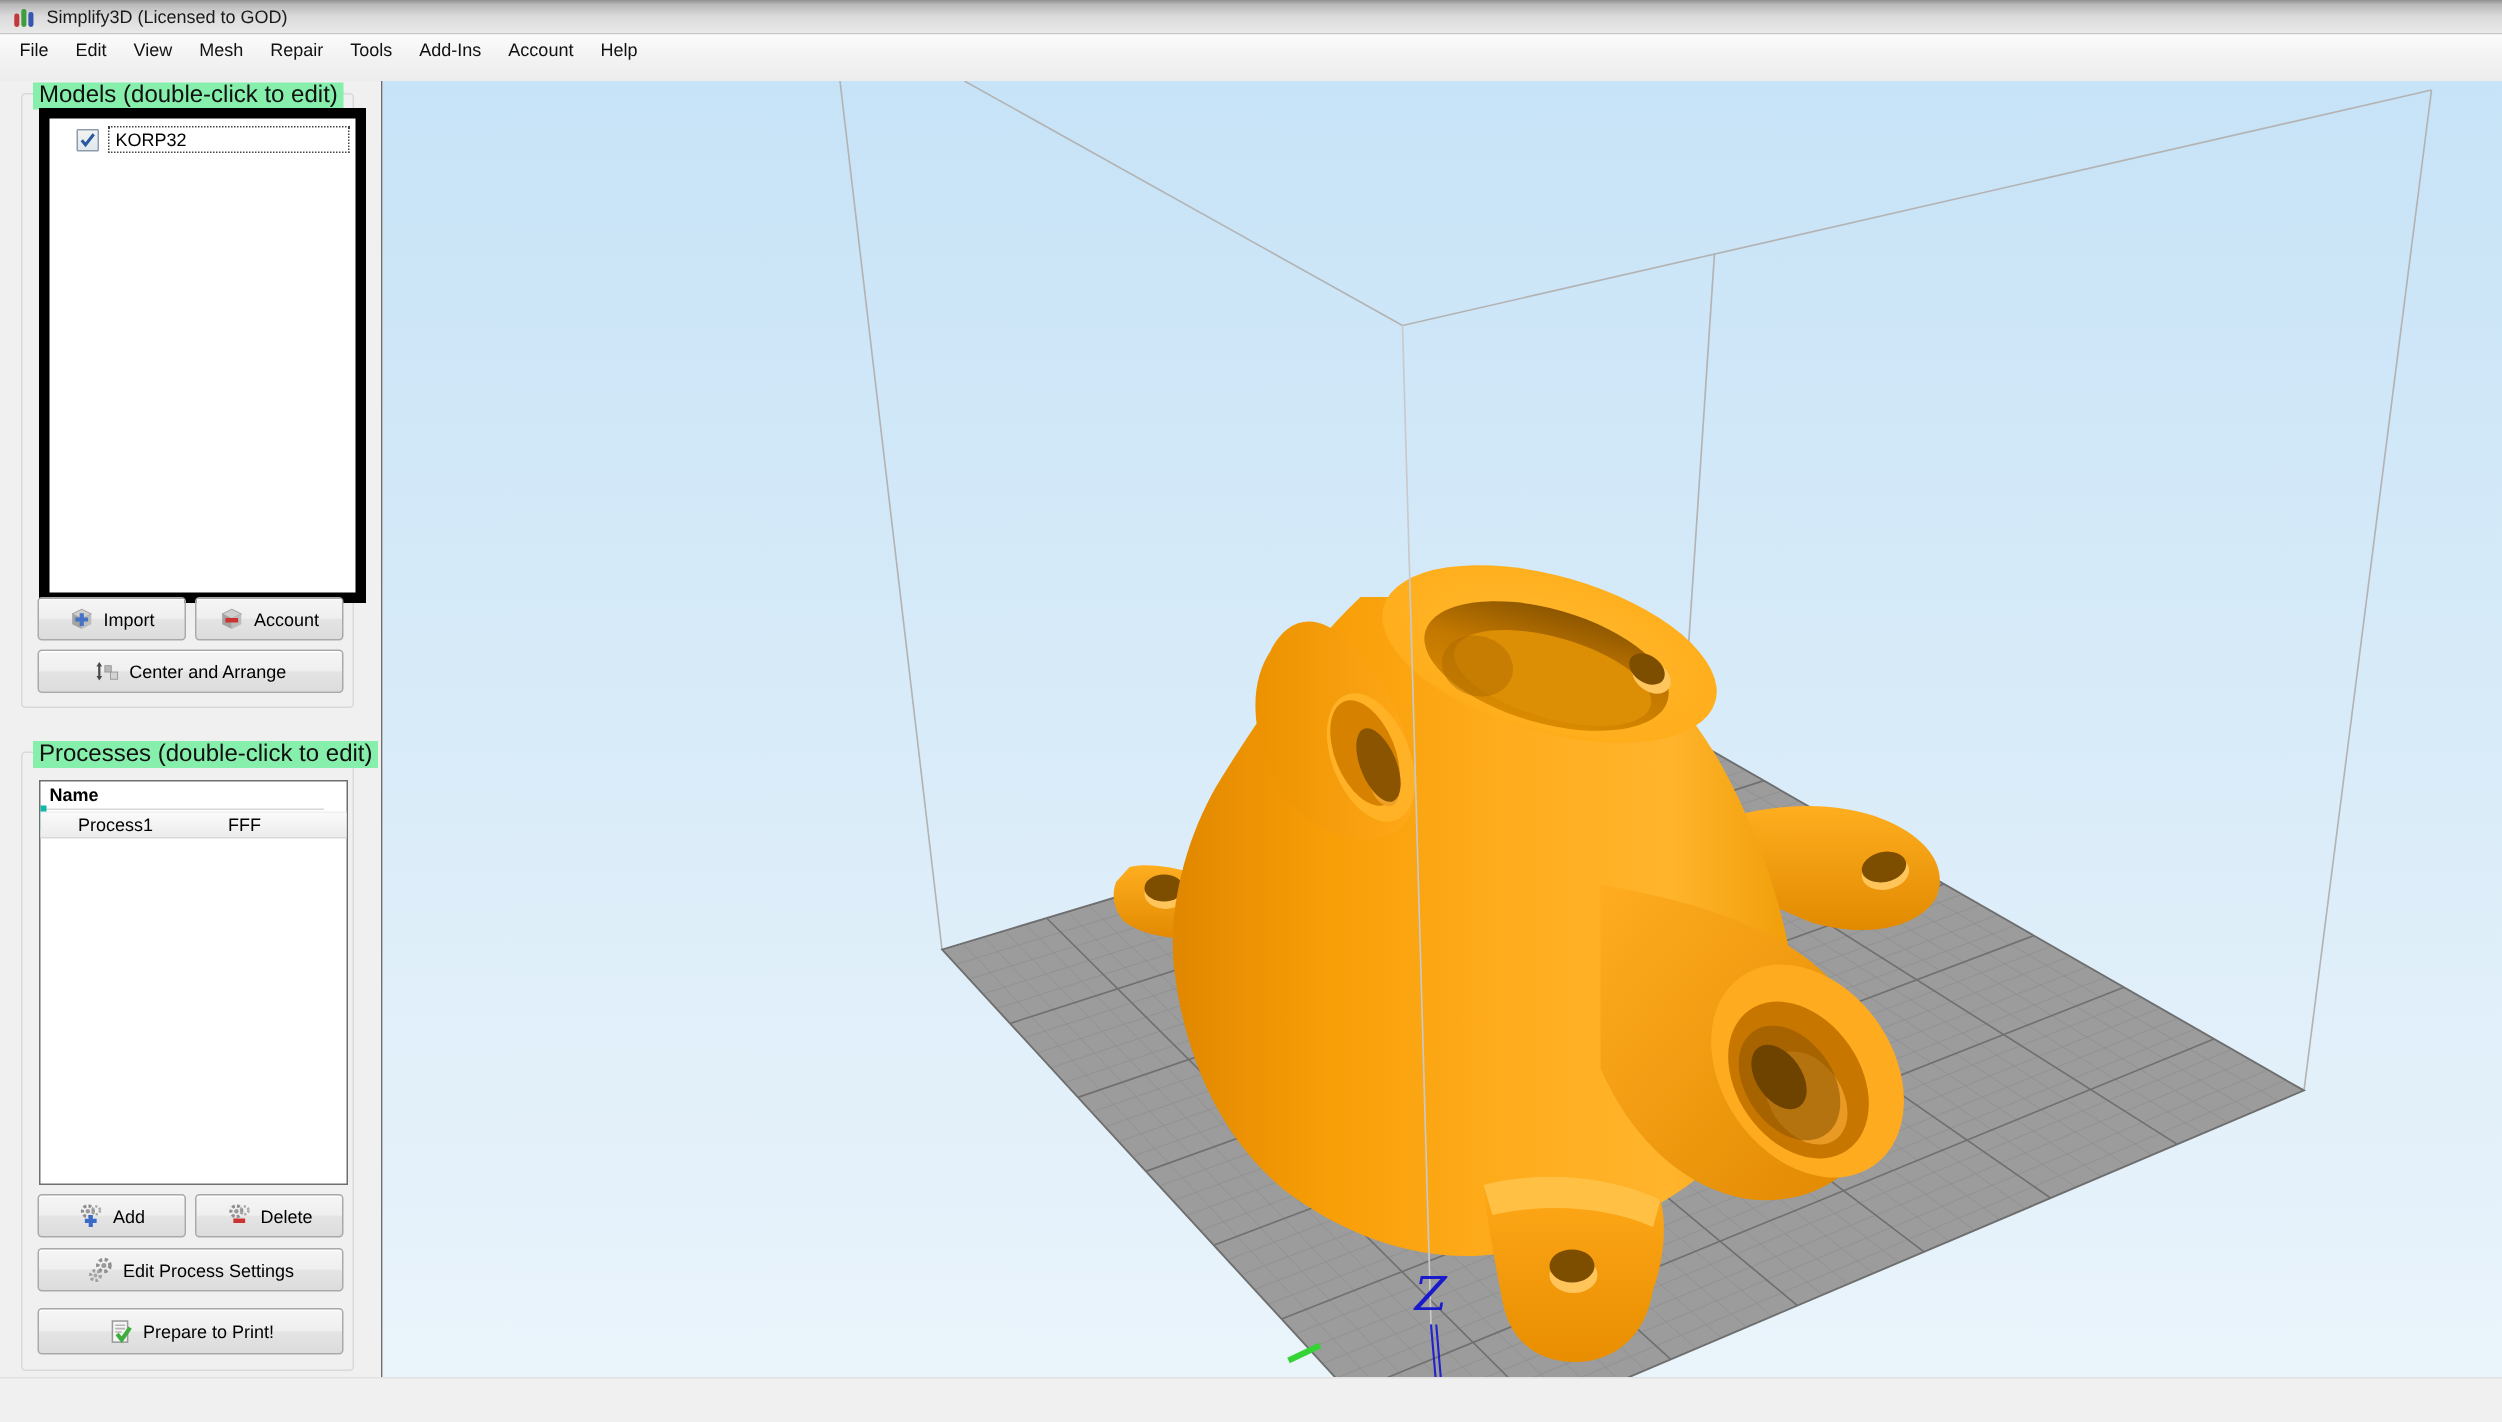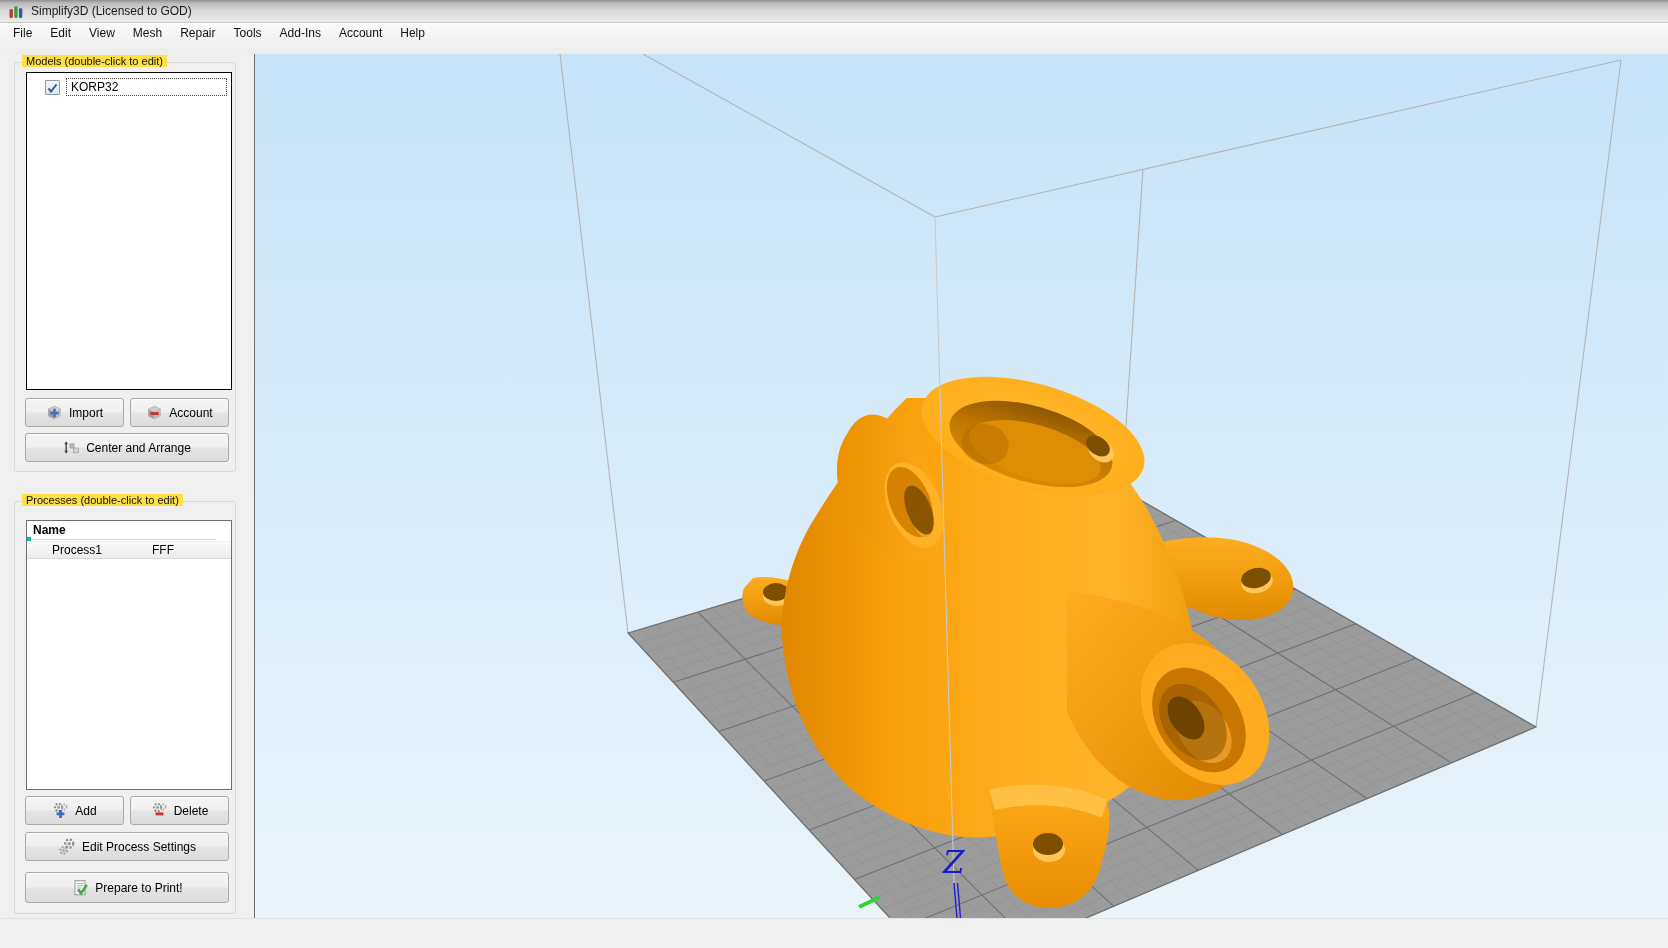--- a/index.html
+++ b/index.html
@@ -15,25 +15,25 @@
 
   
   .menubar{position:absolute;left:0;top:23px;width:100%;height:31px;
     background:linear-gradient(#FBFBFB,#F1F1F1 60%,#EDEDED);}
   .menubar-inner{display:flex;height:20px;align-items:center;padding-left:4px;}
   .menu-item{font-size:12px;color:#111;padding:2px 9px;cursor:default;}
 
   
   .sidebar{position:absolute;left:0;top:54px;width:254px;height:864px;background:#F0F0F0;}
   .group{position:absolute;border:1px solid #D9D9D9;border-radius:3px;background:#F0F0F0;}
-  .group-label{position:absolute;top:-8px;left:7px;background:#fde047;padding:0 4px;font-size:11px;color:#111;white-space:nowrap;text-align:right;}
+  .group-label{position:absolute;top:-8px;left:7px;background:#86efac;padding:0 4px;font-size:16px;color:#111;white-space:nowrap;text-align:right;}
   .group.models{left:14px;top:8px;width:220px;height:408px;}
   .group.processes{left:14px;top:447px;width:220px;height:411px;}
 
-  .model-list{position:absolute;left:26px;top:18px;width:204px;height:316px;background:#FFF;border:1px solid #000000;}
+  .model-list{position:absolute;left:26px;top:18px;width:204px;height:316px;background:#FFF;border:7px solid #000000;}
   .model-row{position:absolute;left:40px;top:6px;right:5px;height:16px;outline:1px dotted #444;}
   .model-row .row-label{position:absolute;left:4px;top:1px;font-size:12px;color:#000;}
   .checkbox{position:absolute;left:18px;top:7px;width:13px;height:13px;background:linear-gradient(#F2F2F2,#DFE9EF);border:1px solid #8E9CAA;border-radius:1px;}
 
   .process-table{position:absolute;left:26px;top:466px;width:204px;height:268px;background:#FFF;border:1px solid #6F6F6F;}
   .ptable-head{position:absolute;left:0;top:0;right:15px;height:18px;border-bottom:1px solid #D8D8D8;display:flex;flex-direction:column;}
   .ptable-head .cell{font-size:12px;font-weight:bold;color:#000;padding:2px 0 0 6px;}
   .ptable-head .cell.name{width:92px;}
   .ptable-head .cell.type{flex:1;border-left:4px solid #14b8a6;padding-left:8px;}
   .ptable-row{position:absolute;left:0;top:20px;right:0;height:16px;

